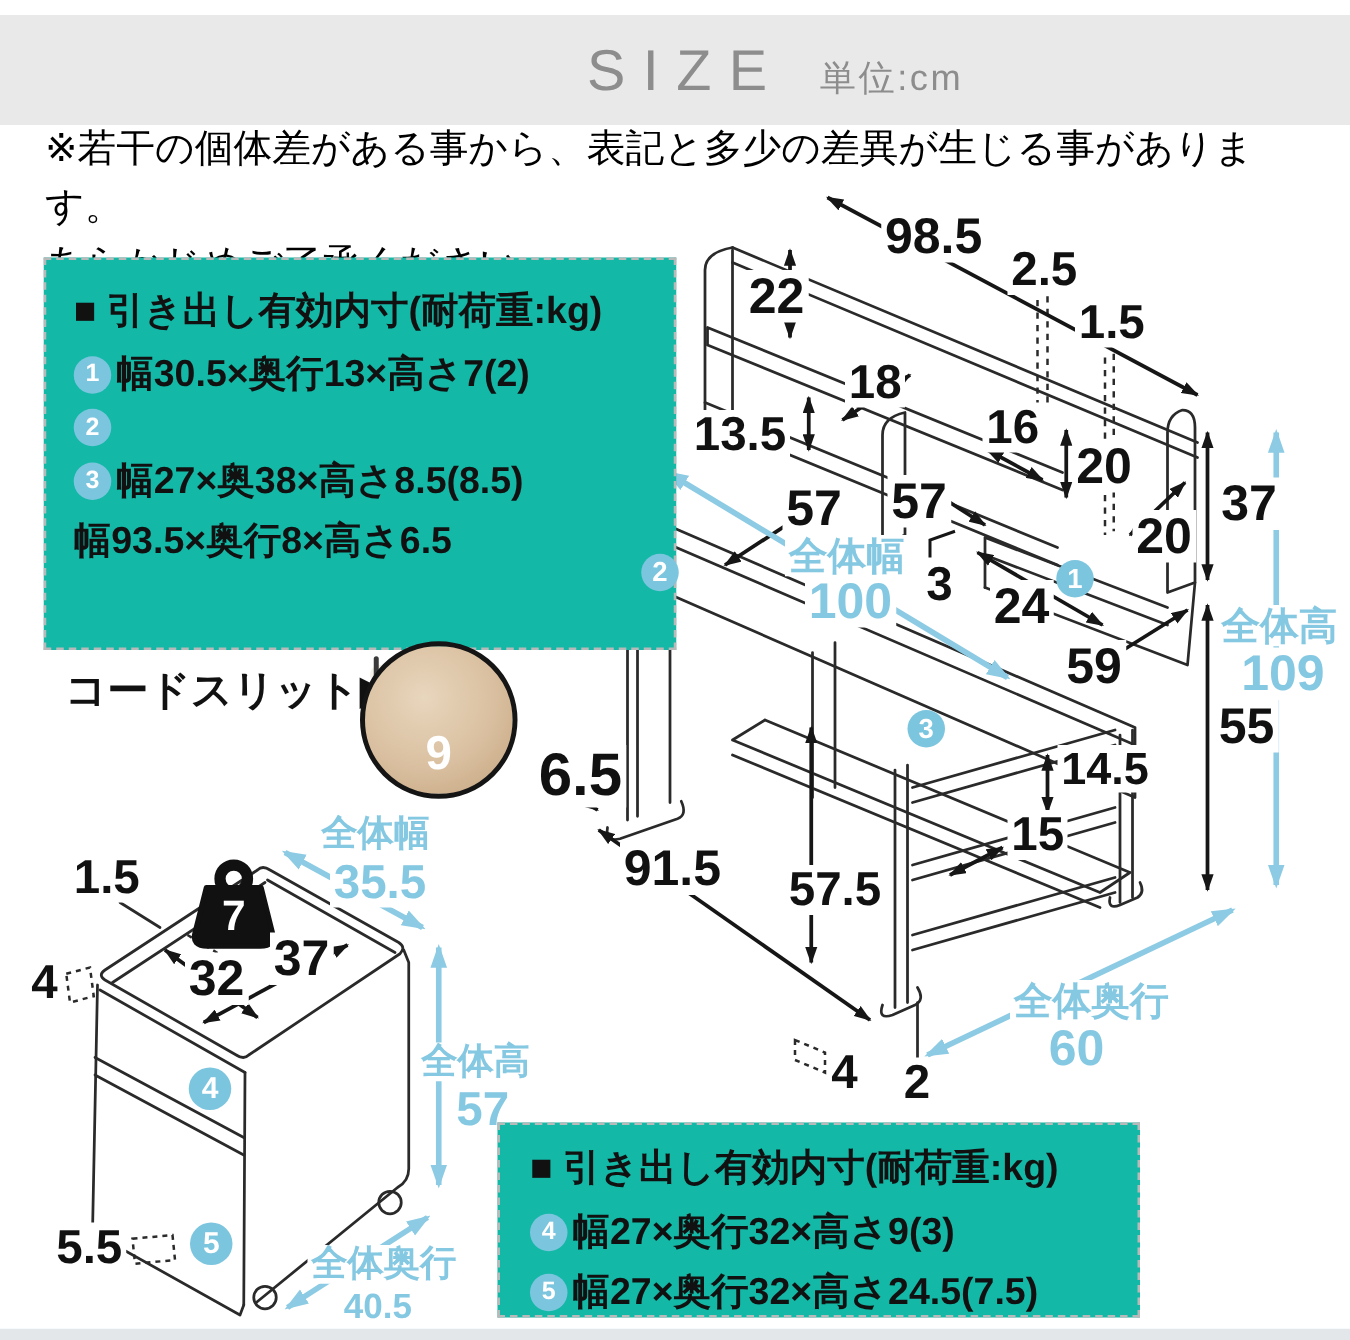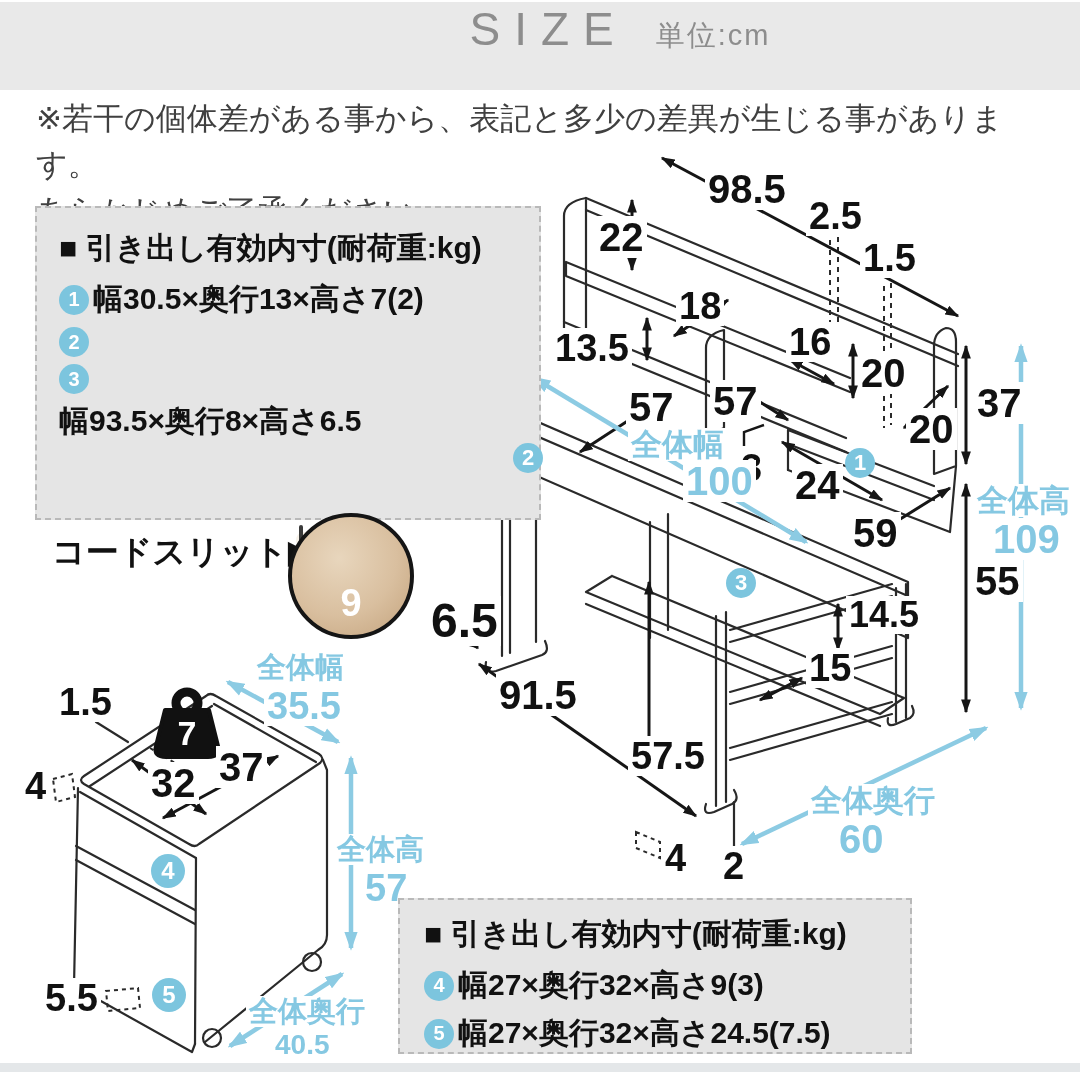--- a/index.html
+++ b/index.html
@@ -1,29 +1,29 @@
 <!DOCTYPE html>
 <html><head>
 <meta charset="utf-8">
 <style>
   html,body{margin:0;padding:0;background:#fff;}
   body{width:1080px;height:1072px;overflow:hidden;position:relative;
        font-family:"Liberation Sans","DejaVu Sans",sans-serif;}
   .abs{position:absolute;}
   
-  .hdr{left:0;top:2px;width:1080px;height:88px;background:#e9e9e9;
-       display:flex;align-items:flex-start;justify-content:center;}
+  .hdr{left:0;top:12px;width:1080px;height:88px;background:#e9e9e9;
+       display:flex;align-items:center;justify-content:center;}
   .hdr-inner{display:flex;align-items:baseline;gap:28px;transform:translateX(80px);}
   .hdr-title{font-size:46px;letter-spacing:14px;color:#8d8d8d;font-weight:400;}
   .hdr-unit{font-size:29px;color:#8d8d8d;letter-spacing:2px;}
   
-  .disc{left:36px;top:96px;width:1020px;color:#404040;font-size:31px;
+  .disc{left:36px;top:96px;width:1020px;color:#000000;font-size:31px;
         line-height:46px;font-weight:500;}
   
-  .specbox{border:2px dashed #b9b9b9;background:#e5e5e5;box-sizing:border-box;}
+  .specbox{border:2px dashed #b9b9b9;background:#14b8a6;box-sizing:border-box;}
   .box-top{left:35px;top:206px;width:506px;height:314px;padding:20px 0 0 22px;}
   .box-bottom{left:398px;top:898px;width:514px;height:156px;padding:14px 0 0 24px;}
   .spec-h{font-size:30px;font-weight:bold;color:#111;margin:0 0 10px 0;white-space:nowrap;}
   .spec-item{display:flex;align-items:center;gap:4px;font-size:30px;color:#111;
              font-weight:600;margin:7px 0;white-space:nowrap;}
   .spec-sub{font-size:30px;color:#111;font-weight:600;margin-top:6px;white-space:nowrap;}
   .nbadge{display:inline-flex;align-items:center;justify-content:center;flex:0 0 auto;
           width:30px;height:30px;border-radius:50%;background:#7cc5de;color:#fff;
           font-size:20px;font-weight:bold;}
   
@@ -180,20 +180,21 @@
   <div class="spec-h">■ 引き出し有効内寸(耐荷重:kg)</div>
   <div class="spec-item">
     <span class="nbadge">1</span>
     <span>幅30.5×奥行13×高さ7(2)</span>
   </div>
   <div class="spec-item">
     <span class="nbadge">2</span>
   </div>
   <div class="spec-item">
     <span class="nbadge">3</span>
+    <span>幅27×奥38×高さ8.5(8.5)</span>
   </div>
   <div class="spec-sub">幅93.5×奥行8×高さ6.5</div>
 </div>
 
 <div class="abs cord-label">コードスリット▶</div>
 <div class="abs cord-circle"></div>
 <div class="abs cord-nine">9</div>
 
 <div class="dim" style="left:705px;top:168px;font-size:40px;">98.5</div>
 <div class="dim" style="left:806px;top:196px;font-size:38px;">2.5</div>
@@ -203,30 +204,30 @@
 <div class="dim" style="left:552px;top:328px;font-size:38px;">13.5</div>
 <div class="dim" style="left:786px;top:322px;font-size:38px;">16</div>
 <div class="dim" style="left:858px;top:352px;font-size:40px;">20</div>
 <div class="dim" style="left:906px;top:408px;font-size:40px;">20</div>
 <div class="dim" style="left:974px;top:382px;font-size:40px;">37</div>
 <div class="dim" style="left:626px;top:386px;font-size:40px;">57</div>
 <div class="dim" style="left:710px;top:380px;font-size:40px;">57</div>
 <div class="dim" style="left:738px;top:448px;font-size:38px;">3</div>
 <div class="dim" style="left:792px;top:464px;font-size:40px;">24</div>
 <div class="dim blue" style="left:628px;top:428px;font-size:31px;font-weight:bold;">全体幅</div>
-<div class="dim blue" style="left:644px;top:460px;font-size:40px;margin-left:39px;">100</div>
+<div class="dim blue" style="left:644px;top:460px;font-size:40px;">100</div>
 <div class="dim" style="left:850px;top:512px;font-size:40px;">59</div>
 <div class="dim blue" style="left:974px;top:484px;font-size:31px;font-weight:bold;">全体高</div>
 <div class="dim blue" style="left:990px;top:518px;font-size:40px;">109</div>
 <div class="dim" style="left:972px;top:560px;font-size:40px;">55</div>
 <div class="dim" style="left:846px;top:596px;font-size:36px;">14.5</div>
 <div class="dim" style="left:794px;top:648px;font-size:38px;margin-left:12px;">15</div>
 <div class="dim" style="left:428px;top:596px;font-size:48px;">6.5</div>
 <div class="dim" style="left:496px;top:674px;font-size:40px;">91.5</div>
-<div class="dim" style="left:628px;top:736px;font-size:38px;">57.5</div>
+<div class="dim" style="left:628px;top:692px;font-size:38px;">57.5</div>
 <div class="dim" style="left:662px;top:838px;font-size:38px;">4</div>
 <div class="dim" style="left:720px;top:846px;font-size:38px;">2</div>
 <div class="dim blue" style="left:808px;top:784px;font-size:31px;font-weight:bold;">全体奥行</div>
 <div class="dim blue" style="left:836px;top:818px;font-size:40px;">60</div>
 <div class="badge" style="left:845px;top:448px;">1</div>
 <div class="badge" style="left:513px;top:443px;">2</div>
 <div class="badge" style="left:726px;top:568px;">3</div>
 
 <div class="dim" style="left:56px;top:682px;font-size:38px;">1.5</div>
 <div class="abs weight-num">7</div>

